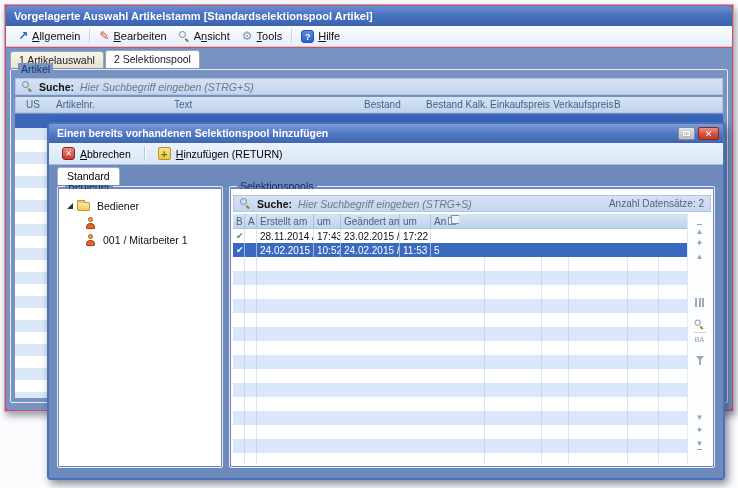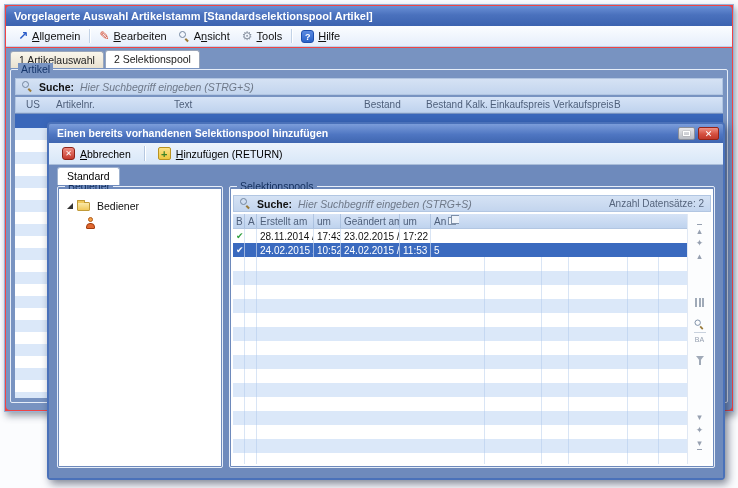--- a/index.html
+++ b/index.html
@@ -247,20 +247,27 @@
                 <div class="tree-row">
                   <span class="tw-exp"></span>
                   <span class="folder"></span>
                   <span class="tree-label">Bediener</span>
                 </div>
                 <div class="tree-row">
                   <span class="person indent1">
                       <i></i>
                       <b></b>
                     </span>
+                </div>
+                <div class="tree-row">
+                  <span class="person indent1">
+                      <i></i>
+                      <b></b>
+                    </span>
+                  <span class="tree-label">001 / Mitarbeiter 1</span>
                 </div>
               </div>
             </div>
           </div>
 
           <div class="grp grp-dlg grp-pools">
             <span class="grp-label">Selektionspools</span>
             <div class="grp-inner">
 
               <div class="searchbar p-search" style="position:absolute;">

